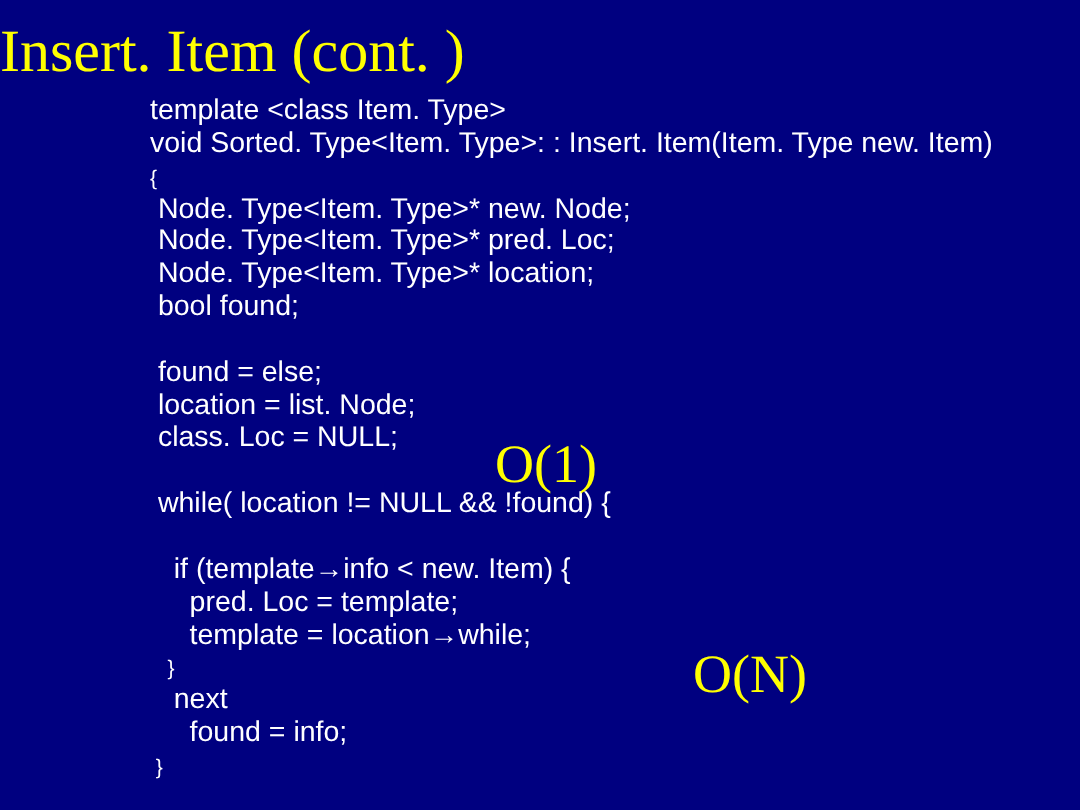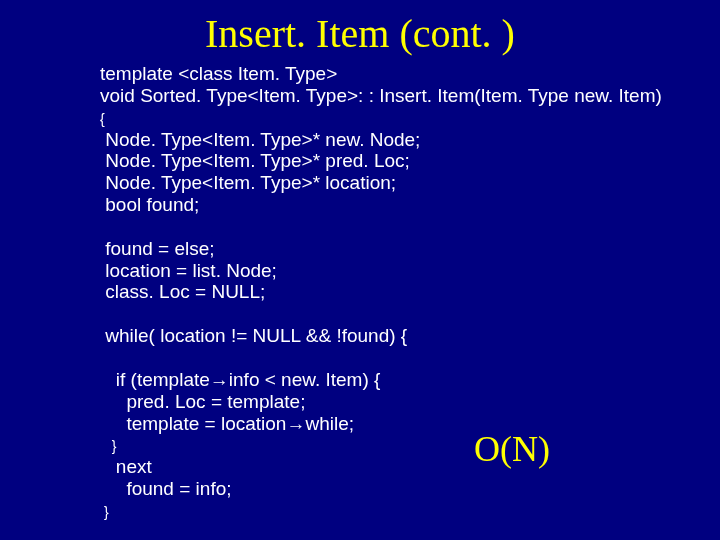--- a/index.html
+++ b/index.html
@@ -14,21 +14,20 @@
   .slide {
     width: 720px;
     height: 540px;
     position: relative;
     box-sizing: border-box;
   }
   .title {
     font-family: "Times New Roman", Times, serif;
     color: #ffff00;
     font-size: 40px;
-    text-align: center;
     padding-top: 10px;
     padding-bottom: 6px;
   }
   .code-block {
     color: #ffffff;
     font-size: 19px;
     line-height: 1.15;
     white-space: pre;
     padding-left: 100px;
     font-family: Arial, Helvetica, sans-serif;
@@ -36,21 +35,21 @@
   .brace {
     font-size: 14px;
   }
   .annot {
     position: absolute;
     color: #ffff00;
     font-family: "Times New Roman", Times, serif;
     font-size: 36px;
   }
   .annot.o1 { left: 330px; top: 288px; }
-  .annot.on { left: 474px; top: 428px; }
+  .annot.on { left: 462px; top: 428px; }
   .arrow {
     font-family: Arial, Helvetica, sans-serif;
   }
 </style>
 </head>
 <body>
 
 <div class="slide">
 
   <div class="title">Insert. Item (cont. )</div>
@@ -70,15 +69,16 @@
 <span> while( location != NULL &amp;&amp; !found) {</span>
 
 <span>   if (template</span><span class="arrow">→</span><span>info &lt; new. Item) {</span>
 <span>     pred. Loc = template;</span>
 <span>     template = location</span><span class="arrow">→</span><span>while;</span>
 <span class="brace">   }</span>
 <span>   next</span>
 <span>     found = info;</span>
 <span class="brace"> }</span></div>
 
+  <div class="annot o1">O(1)</div>
   <div class="annot on">O(N)</div>
 
 </div>
 
 </body></html>

